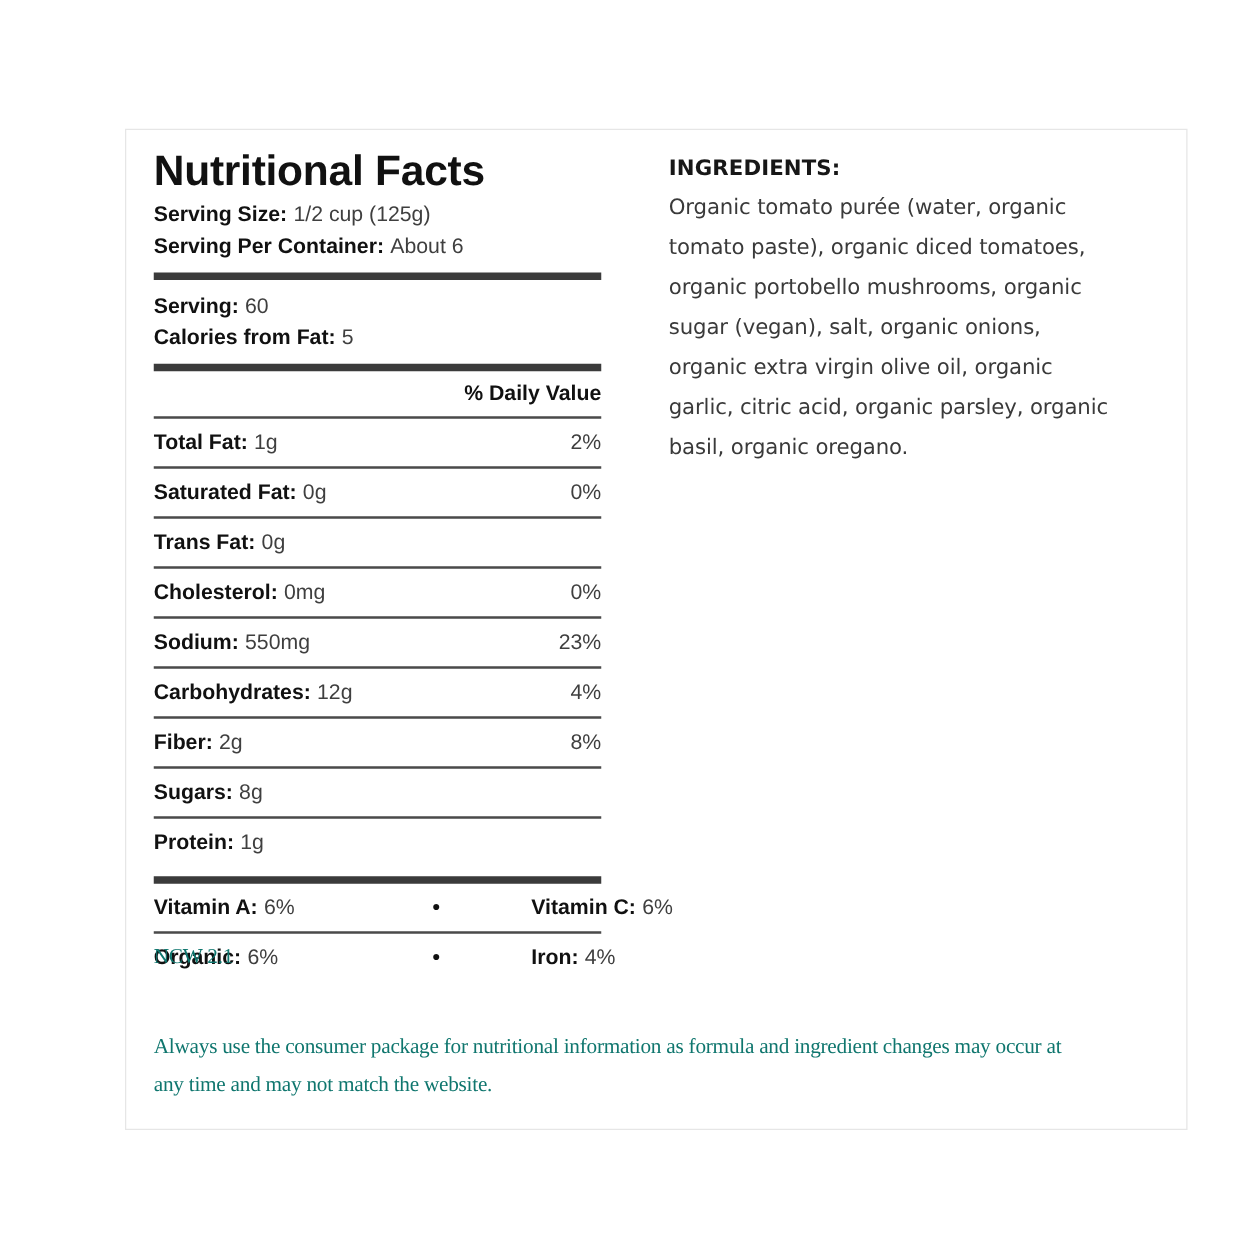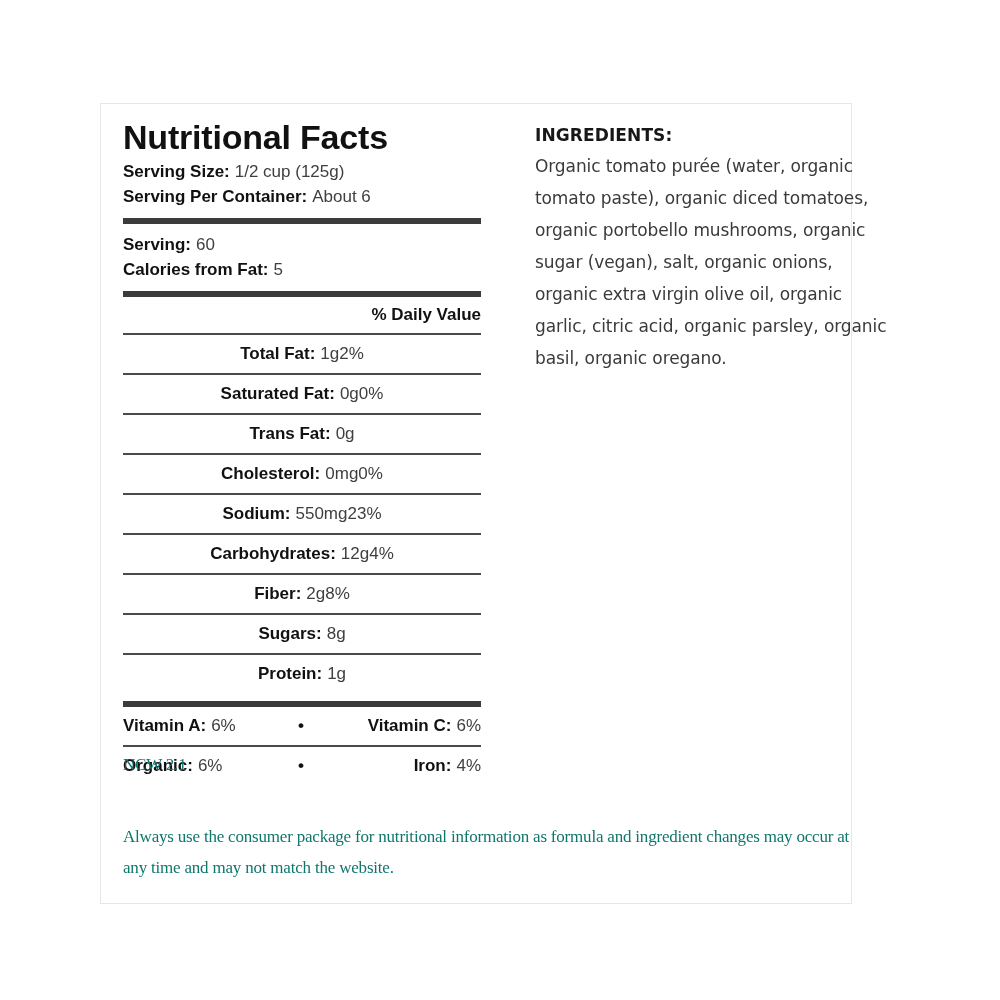--- a/index.html
+++ b/index.html
@@ -20,21 +20,21 @@
     height: 1000px;
     background: #ffffff;
     overflow: hidden;
   }
 
   
   .card {
     position: absolute;
     left: 100px;
     top: 103px;
-    width: 752px;
+    width: 850px;
     height: 801px;
     box-sizing: border-box;
     border: 1px solid #e6e6e6;
     background: #ffffff;
   }
 
   
   .columns {
     position: absolute;
     left: 0;
@@ -102,21 +102,21 @@
     font-weight: bold;
     color: #111111;
     line-height: 24px;
     padding: 6px 0 6px 0;
   }
 
   
   .nf-row {
     display: flex;
     align-items: baseline;
-    justify-content: center;
+    justify-content: space-between;
     font-size: 17px;
     line-height: 22px;
     padding: 8px 0 8px 0;
     white-space: nowrap;
   }
   .nf-row .left .lb {
     font-weight: bold;
     color: #111111;
   }
   .nf-row .left .vl {
@@ -131,20 +131,21 @@
   }
 
   
   .vit-row {
     display: flex;
     align-items: baseline;
     font-size: 17px;
     line-height: 22px;
     padding: 8px 0 8px 0;
     white-space: nowrap;
+    gap: 48px;
   }
   .vit-row .cellA {
     flex: 0 0 auto;
     min-width: 150px;
   }
   .vit-row .dot {
     flex: 0 0 auto;
     width: 56px;
     text-align: center;
     color: #111111;

